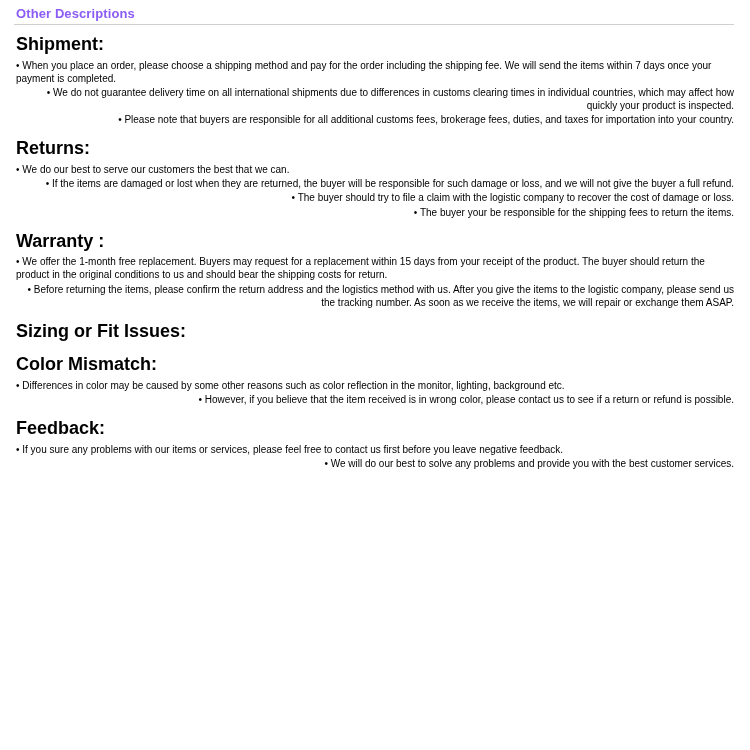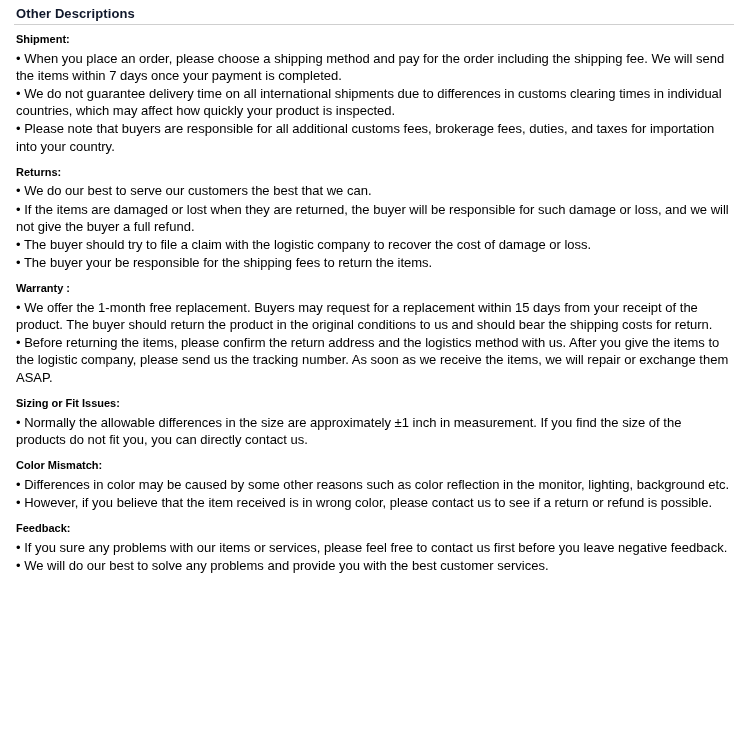--- a/index.html
+++ b/index.html
@@ -30,40 +30,41 @@
   }
   .title-rule {
     border: none;
     border-top: 1px solid #cfcfcf;
     margin: 3px 0 8px 0;
   }
   .section {
     margin-bottom: 11px;
   }
   .section-heading {
-    font-size: 11px;
+    font-size: 18px;
     font-weight: bold;
     margin: 0 0 3px 2px;
     line-height: 1.25;
   }
   .para {
-    font-size: 13px;
+    font-size: 10px;
     line-height: 1.32;
     margin: 0 0 0 2px;
     text-align: left;
   }
   .para + .para {
     margin-top: 1px;
+    text-align: right;
   }
 </style>
 </head>
 <body>
 
 <div class="page">
-  <div class="doc-title" style="color: #0f172a;">Other Descriptions</div>
+  <div class="doc-title" style="color: #8b5cf6;">Other Descriptions</div>
   <hr class="title-rule">
   <div id="sections-root">
       <div class="section">
         <div class="section-heading">Shipment:</div>
         <div class="para">• When you place an order, please choose a shipping method and pay for the order including the shipping fee. We will send the items within 7 days once your payment is completed.</div>
         <div class="para">• We do not guarantee delivery time on all international shipments due to differences in customs clearing times in individual countries, which may affect how quickly your product is inspected.</div>
         <div class="para">• Please note that buyers are responsible for all additional customs fees, brokerage fees, duties, and taxes for importation into your country.</div>
       </div>
       <div class="section">
         <div class="section-heading">Returns:</div>
@@ -72,21 +73,20 @@
         <div class="para">• The buyer should try to file a claim with the logistic company to recover the cost of damage or loss.</div>
         <div class="para">• The buyer your be responsible for the shipping fees to return the items.</div>
       </div>
       <div class="section">
         <div class="section-heading">Warranty :</div>
         <div class="para">• We offer the 1-month free replacement. Buyers may request for a replacement within 15 days from your receipt of the product. The buyer should return the product in the original conditions to us and should bear the shipping costs for return.</div>
         <div class="para">• Before returning the items, please confirm the return address and the logistics method with us. After you give the items to the logistic company, please send us the tracking number. As soon as we receive the items, we will repair or exchange them ASAP.</div>
       </div>
       <div class="section">
         <div class="section-heading">Sizing or Fit Issues:</div>
-        <div class="para">• Normally the allowable differences in the size are approximately ±1 inch in measurement. If you find the size of the products do not fit you, you can directly contact us.</div>
       </div>
       <div class="section">
         <div class="section-heading">Color Mismatch:</div>
         <div class="para">• Differences in color may be caused by some other reasons such as color reflection in the monitor, lighting, background etc.</div>
         <div class="para">• However, if you believe that the item received is in wrong color, please contact us to see if a return or refund is possible.</div>
       </div>
       <div class="section">
         <div class="section-heading">Feedback:</div>
         <div class="para">• If you sure any problems with our items or services, please feel free to contact us first before you leave negative feedback.</div>
         <div class="para">• We will do our best to solve any problems and provide you with the best customer services.</div>

